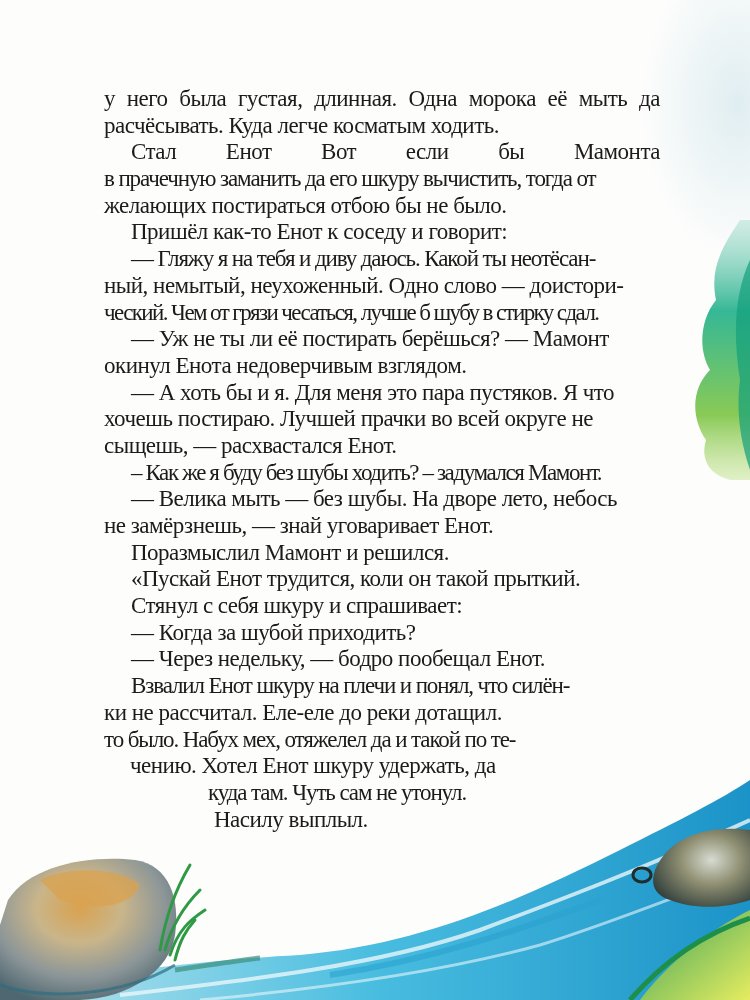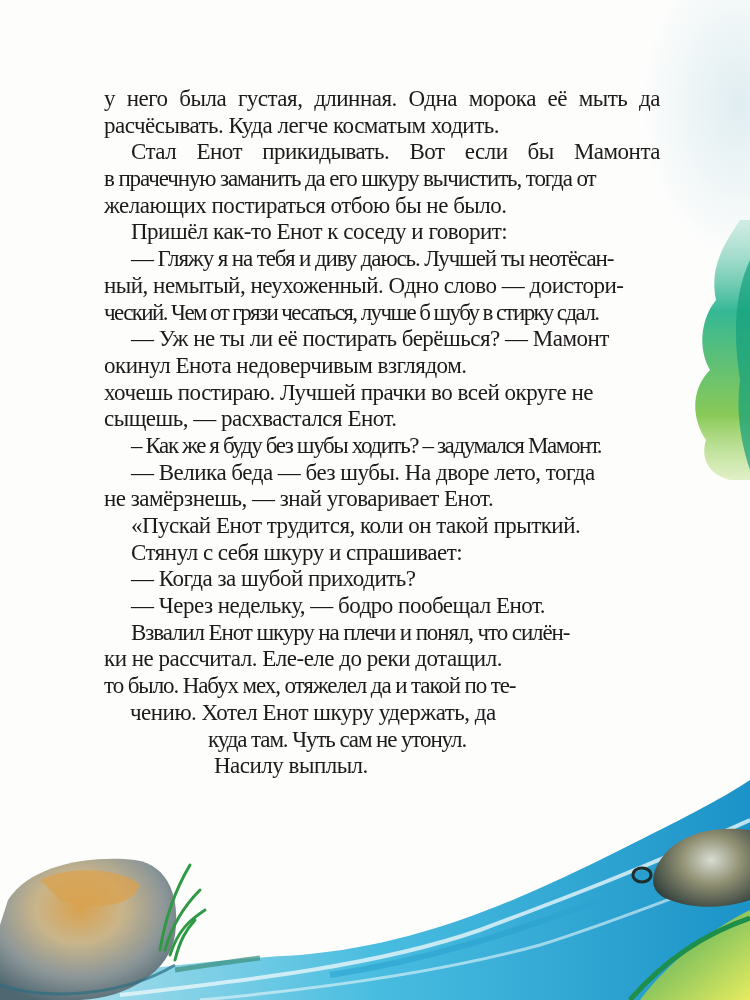--- a/index.html
+++ b/index.html
@@ -106,39 +106,40 @@
         <span class="w">Одна</span>
         <span class="w">морока</span>
         <span class="w">её</span>
         <span class="w">мыть</span>
         <span class="w">да</span>
       </div>
     <div class="line">расчёсывать. Куда легче косматым ходить.</div>
     <div class="line justify indent">
         <span class="w">Стал</span>
         <span class="w">Енот</span>
-        <span class="w">прикидывать.</span>
         <span class="w">Вот</span>
         <span class="w">если</span>
         <span class="w">бы</span>
         <span class="w">Мамонта</span>
       </div>
     <div class="line tight">в прачечную заманить да его шкуру вычистить, тогда от</div>
     <div class="line">желающих постираться отбою бы не было.</div>
     <div class="line indent">Пришёл как-то Енот к соседу и говорит:</div>
-    <div class="line indent tight">— Гляжу я на тебя и диву даюсь. Лучшей ты неотёсан-</div>
+    <div class="line indent tight">— Гляжу я на тебя и диву даюсь. Какой ты неотёсан-</div>
     <div class="line">ный, немытый, неухоженный. Одно слово — доистори-</div>
     <div class="line tight" style="letter-spacing:-1.6px">ческий. Чем от грязи чесаться, лучше б шубу в стирку сдал.</div>
     <div class="line indent">— Уж не ты ли её постирать берёшься? — Мамонт</div>
     <div class="line">окинул Енота недоверчивым взглядом.</div>
+    <div class="line indent">— А хоть бы и я. Для меня это пара пустяков. Я что</div>
     <div class="line">хочешь постираю. Лучшей прачки во всей округе не</div>
     <div class="line">сыщешь, — расхвастался Енот.</div>
     <div class="line indent tight" style="letter-spacing:-1.4px">– Как же я буду без шубы ходить? – задумался Мамонт.</div>
-    <div class="line indent">— Велика беда — без шубы. На дворе лето, тогда</div>
+    <div class="line indent">— Велика мыть — без шубы. На дворе лето, небось</div>
     <div class="line">не замёрзнешь, — знай уговаривает Енот.</div>
+    <div class="line indent">Поразмыслил Мамонт и решился.</div>
     <div class="line indent">«Пускай Енот трудится, коли он такой прыткий.</div>
     <div class="line indent">Стянул с себя шкуру и спрашивает:</div>
     <div class="line indent">— Когда за шубой приходить?</div>
     <div class="line indent">— Через недельку, — бодро пообещал Енот.</div>
     <div class="line indent tight">Взвалил Енот шкуру на плечи и понял, что силён-</div>
     <div class="line">ки не рассчитал. Еле-еле до реки дотащил.</div>
     <div class="line tight">то было. Набух мех, отяжелел да и такой по те-</div>
     <div class="line" style="padding-left:26px">чению. Хотел Енот шкуру удержать, да</div>
     <div class="line tight" style="padding-left:104px">куда там. Чуть сам не утонул.</div>
     <div class="line" style="padding-left:110px">Насилу выплыл.</div>

